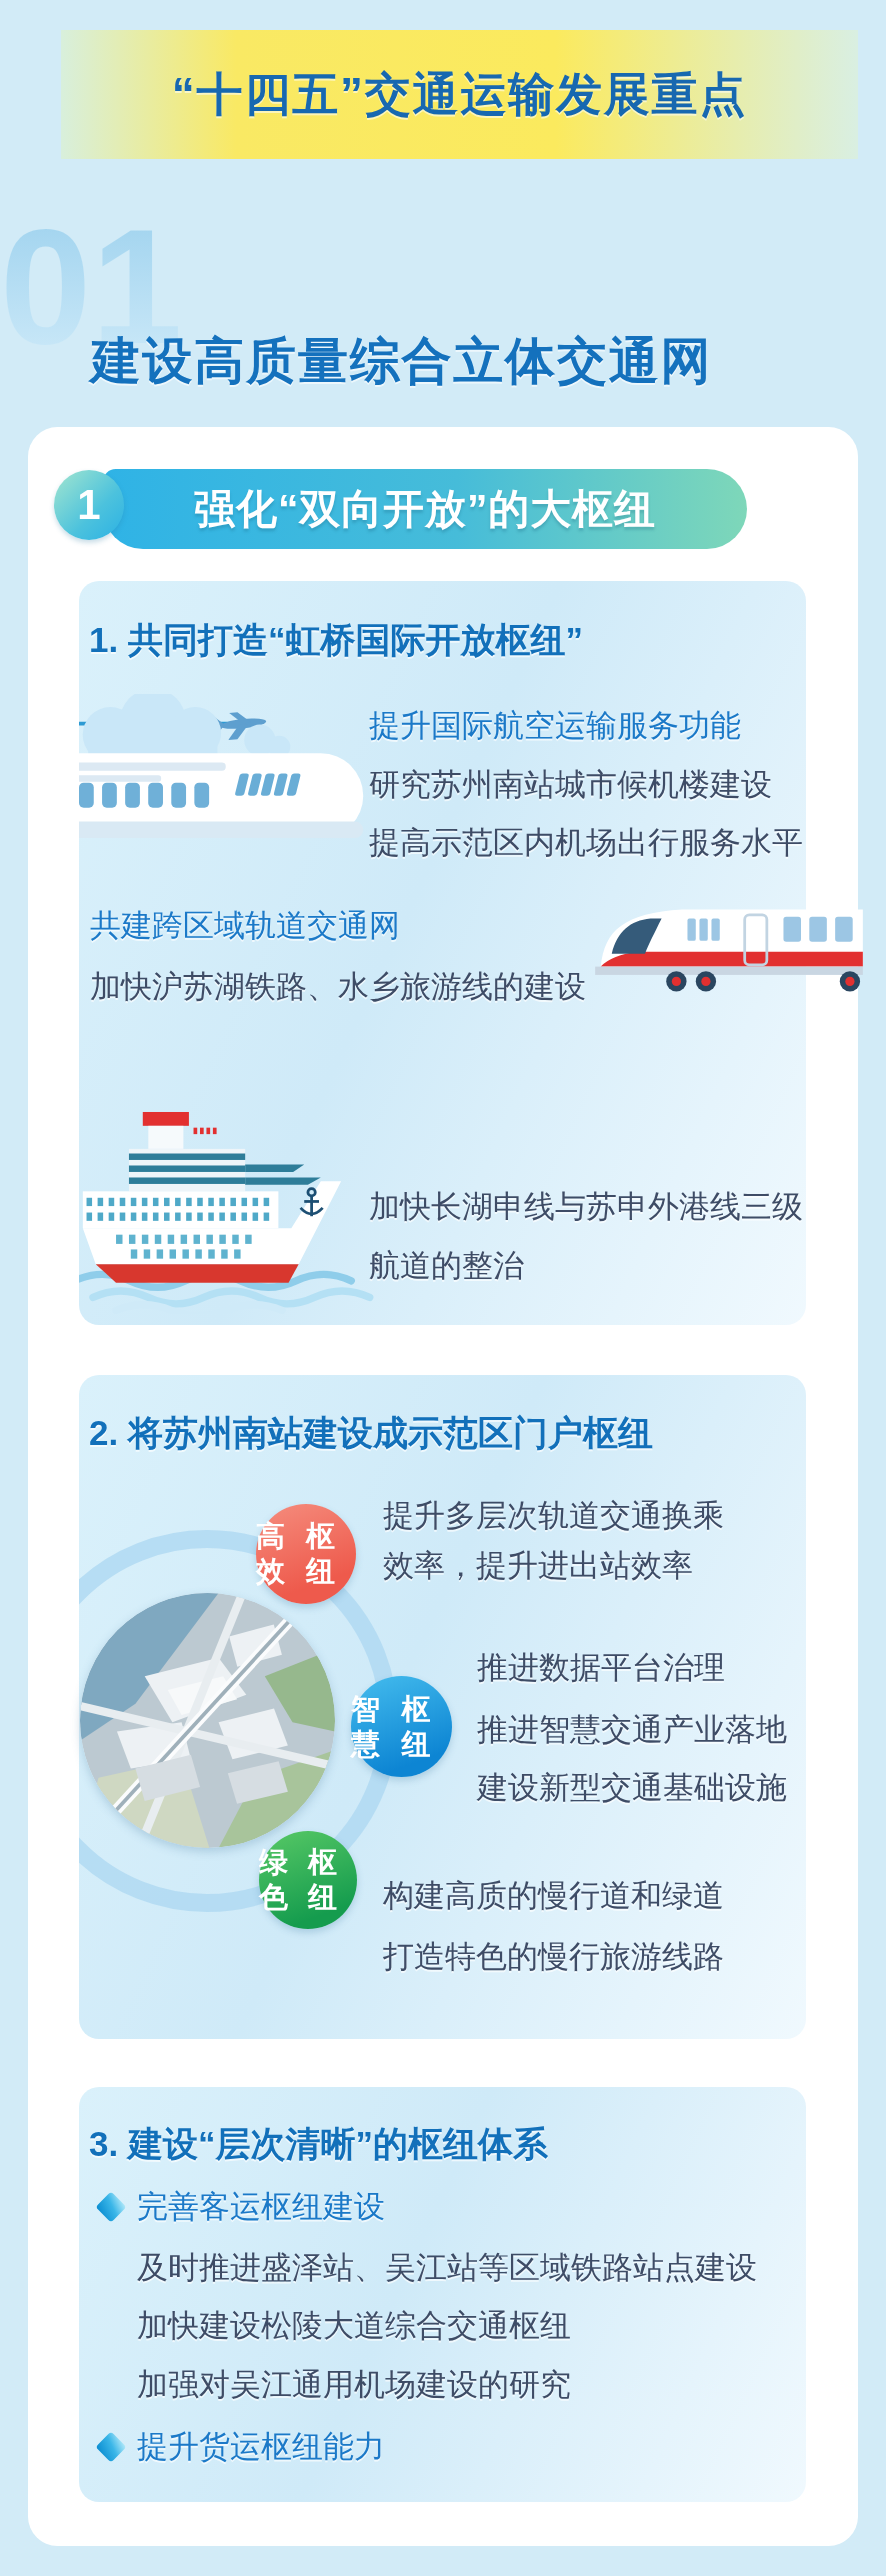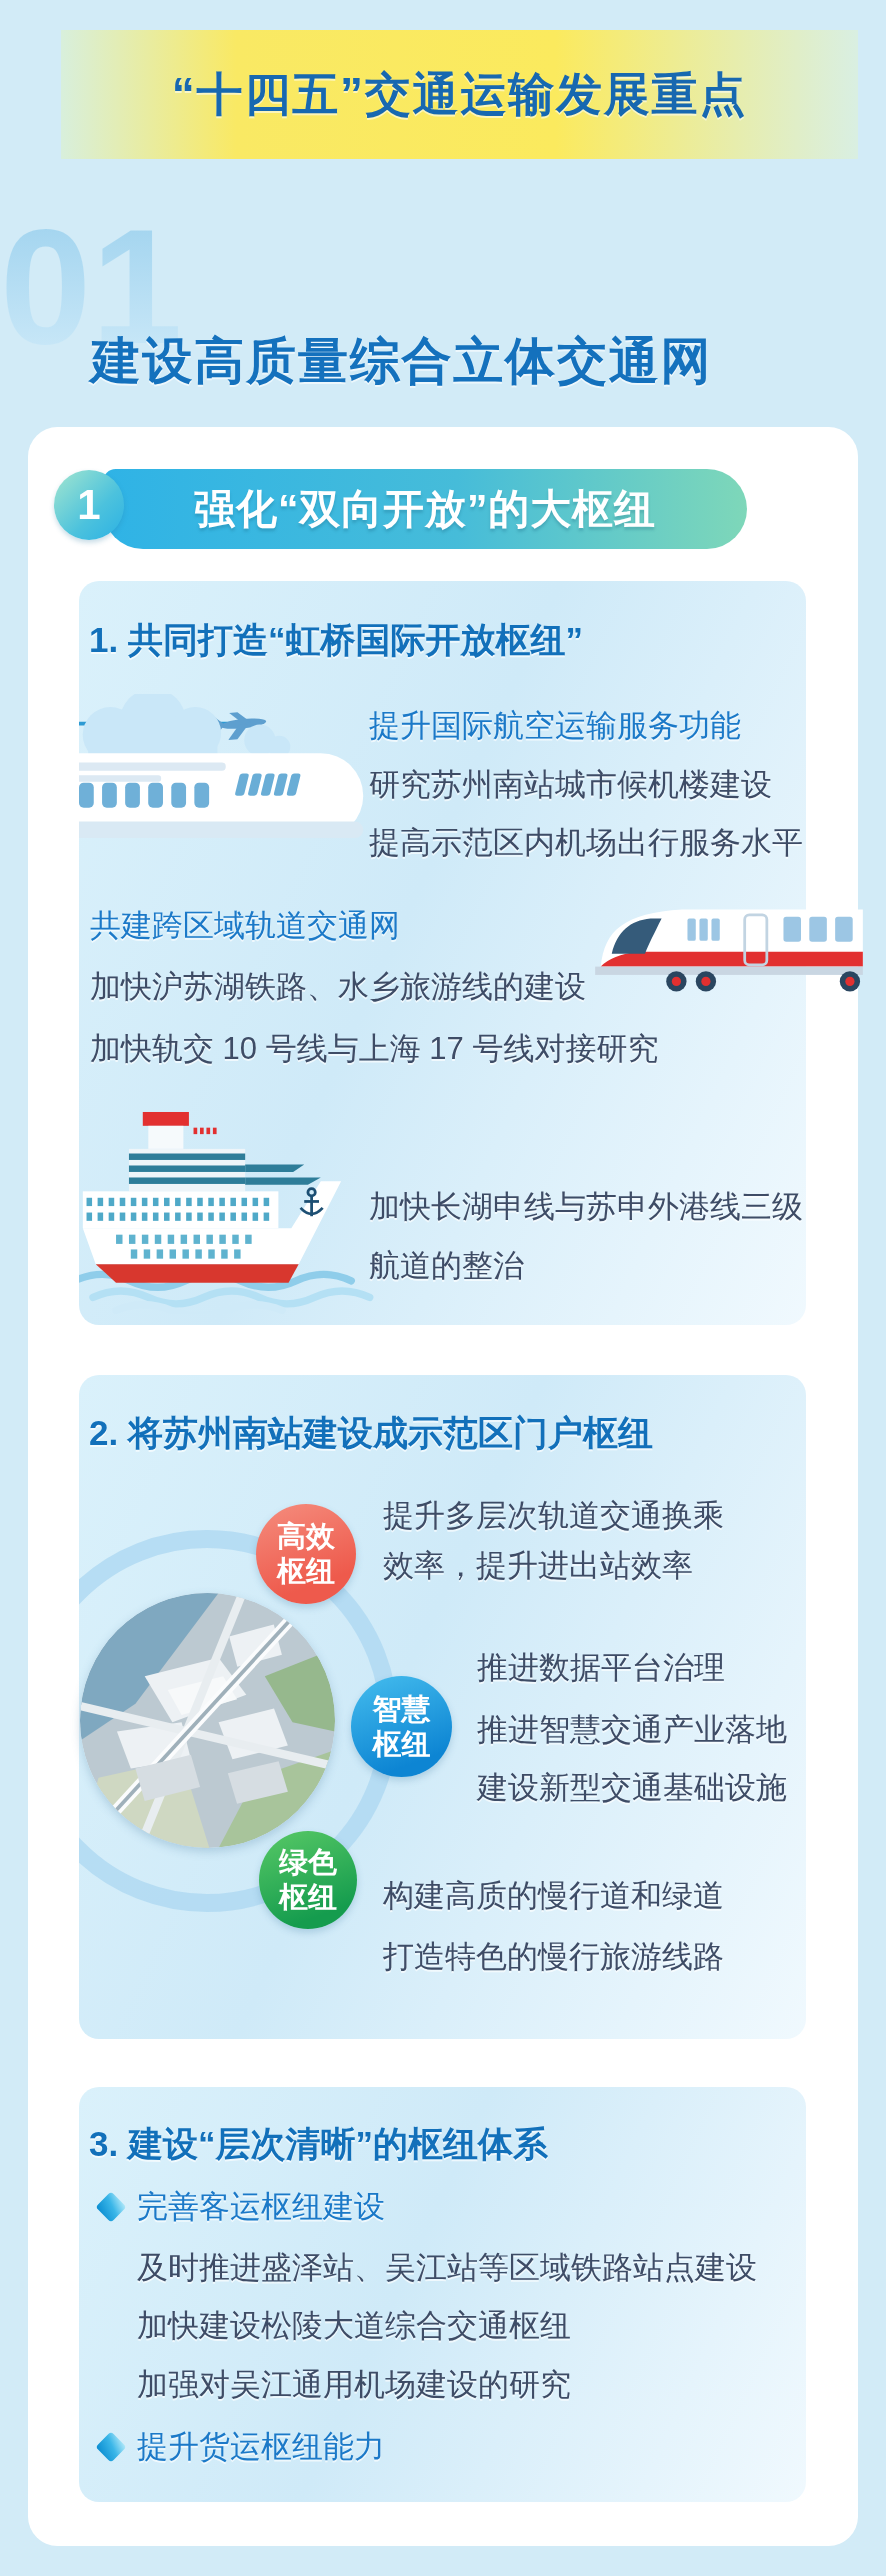--- a/index.html
+++ b/index.html
@@ -30,21 +30,21 @@
           font-size:42px;font-weight:bold;color:#fff;box-shadow:0 2.8px 5.5px rgba(40,120,160,.25);}
   .panel{position:absolute;left:79px;width:727px;border-radius:20px;overflow:hidden;
           background:linear-gradient(115deg,#daf1fb 0%,#cfeaf8 45%,#f0f9fe 100%);}
   .panel1{top:581px;height:744px;}
   .panel2{top:1375px;height:664px;}
   .panel3{top:2087px;height:415px;}
   .t{position:absolute;white-space:nowrap;font-size:31px;color:#3e4c66;line-height:1;
           text-shadow:0 1.8px 0 rgba(255,255,255,.65);}
   .hl{color:#1b79c8;}
   .hd{font-size:35px;font-weight:bold;color:#1270ba;}
-  .hub{position:absolute;border-radius:50%;display:flex;flex-direction:column;align-items:center;
+  .hub{position:absolute;border-radius:50%;display:flex;flex-direction:row;align-items:center;
           justify-content:center;color:#fff;font-weight:bold;font-size:29px;line-height:35px;
           box-shadow:0 3.7px 7.4px rgba(60,120,160,.25);}
   .hub-red{background:linear-gradient(160deg,#f58d7e 0%,#ee5a4c 75%);}
   .hub-blue{background:linear-gradient(160deg,#45bdee 0%,#0d85d3 80%);}
   .hub-green{background:linear-gradient(160deg,#58c966 0%,#159c4e 80%);}
   .ring{position:absolute;left:16.6px;top:1530px;width:382px;height:382px;border-radius:50%;
           border:18.5px solid rgba(176,217,242,.85);box-sizing:border-box;}
   .photo{position:absolute;left:80px;top:1593px;width:255px;height:255px;border-radius:50%;
           overflow:hidden;box-shadow:0 3.7px 9.2px rgba(60,110,150,.25);}
   .diamond{position:absolute;width:22px;height:22px;border-radius:3.7px;transform:rotate(45deg);
@@ -109,21 +109,20 @@
       <rect x="252" y="86" width="10" height="24" rx="3"></rect>
     </g>
   </svg>
 
   <div class="t hl" style="left:369px;top:710px;">提升国际航空运输服务功能</div>
   <div class="t" style="left:369px;top:769px;">研究苏州南站城市候机楼建设</div>
   <div class="t" style="left:369px;top:827px;">提高示范区内机场出行服务水平</div>
 
   <div class="t hl" style="left:90px;top:910px;">共建跨区域轨道交通网</div>
   <div class="t" style="left:90px;top:971px;">加快沪苏湖铁路、水乡旅游线的建设</div>
-  <div class="t" style="left:90px;top:1033px;">加快轨交 10 号线与上海 17 号线对接研究</div>
 
   <svg style="position:absolute;left:595px;top:878px;" width="268" height="120" viewBox="0 0 290 130">
     <path d="M6,96 C10,56 32,38 94,34 L290,34 L290,96 Z" fill="#ffffff"></path>
     <path d="M6,96 L290,96 L290,80 L46,80 C28,82 14,88 6,96 Z" fill="#e23030"></path>
     <path d="M18,82 C24,58 38,46 60,44 L72,44 C64,60 58,72 54,82 Z" fill="#355b7a"></path>
     <rect x="0" y="96" width="290" height="9" fill="#c9d6e2"></rect>
     <g fill="#9cc6e4">
       <rect x="100" y="44" width="9" height="24" rx="2"></rect>
         <rect x="113" y="44" width="9" height="24" rx="2"></rect>
       <rect x="126" y="44" width="9" height="24" rx="2"></rect>

